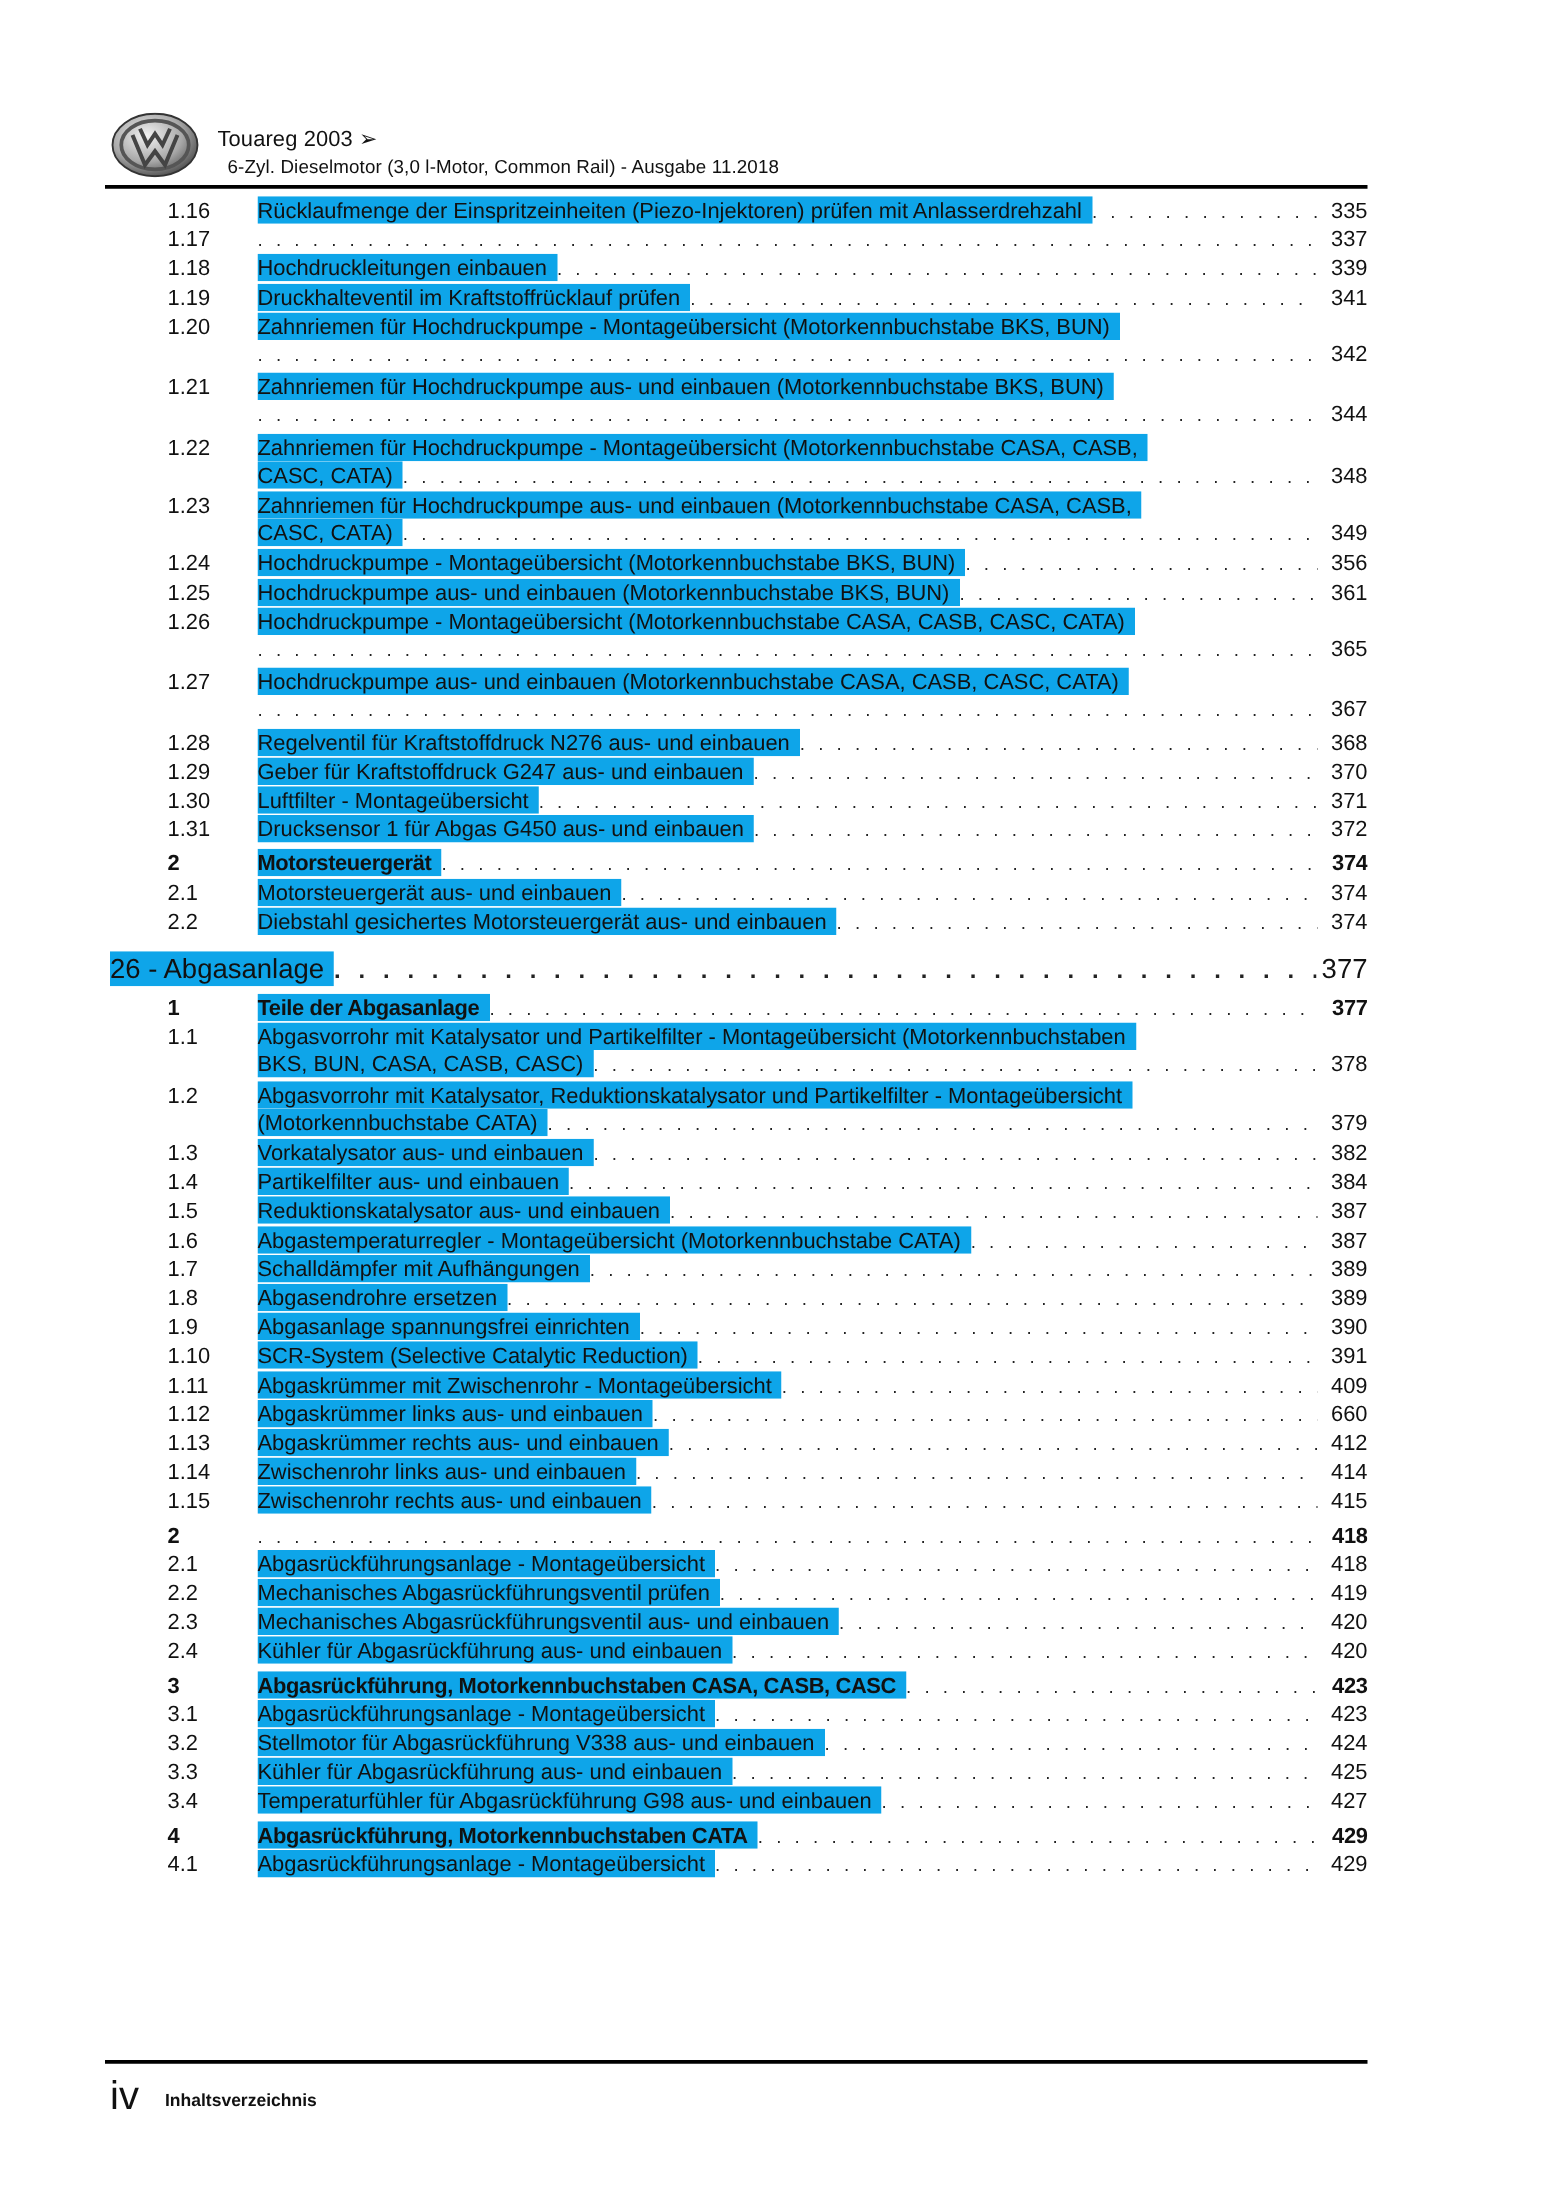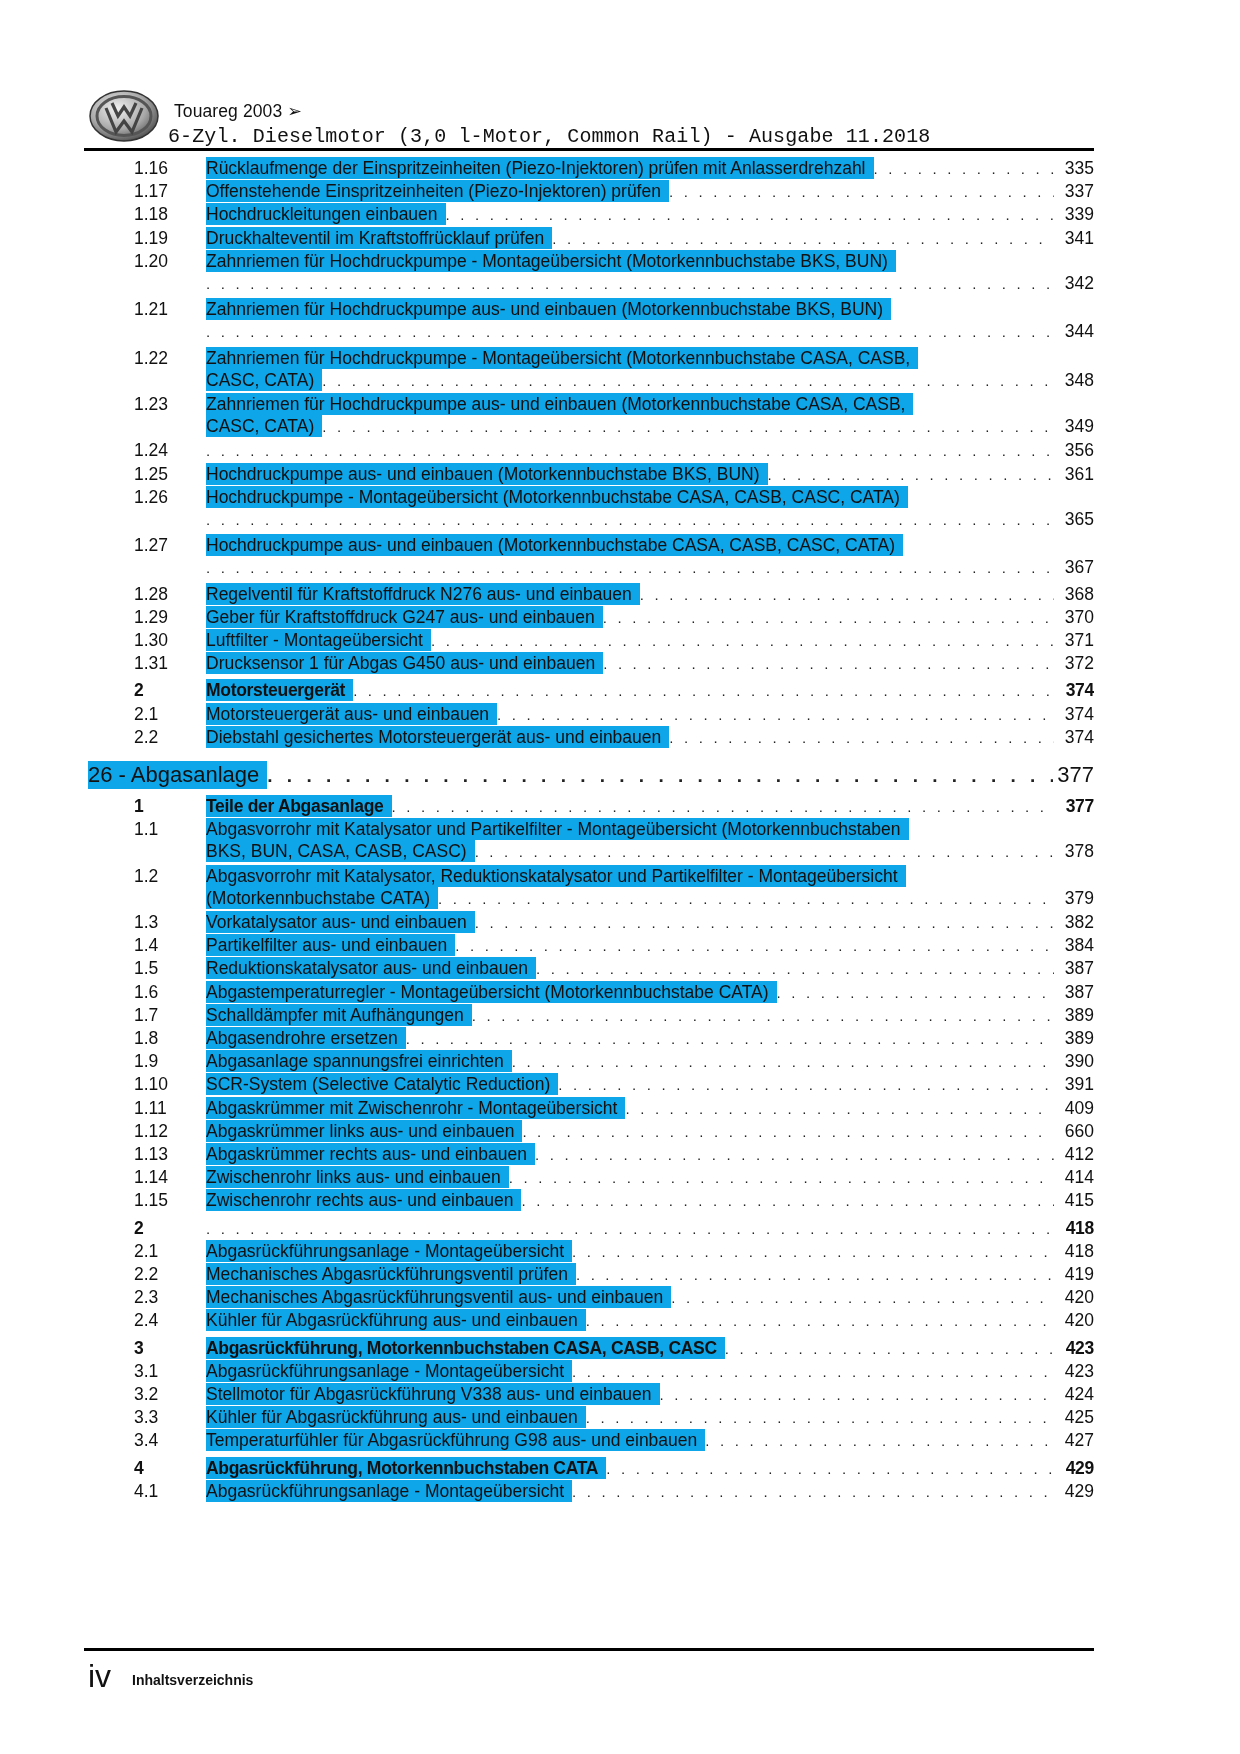--- a/index.html
+++ b/index.html
@@ -2,21 +2,21 @@
 <html><head>
   <meta charset="utf-8">
   <style>
     html, body { margin: 0; padding: 0; background: #ffffff; }
     body { width: 1240px; height: 1754px; position: relative; overflow: hidden;
            font-family: "Liberation Sans", sans-serif; color: #111; }
 
     .header { position: absolute; left: 84px; top: 90px; width: 1010px; height: 60px; }
     .logo { position: absolute; left: 4px; top: 0; width: 72px; height: 52px; }
     .hdr-line1 { position: absolute; left: 90px; top: 11px; font-size: 17.5px; letter-spacing: 0.1px; }
-    .hdr-line2 { position: absolute; left: 84px; top: 35px; font-size: 20px; letter-spacing: 0.1px; font-family: Liberation Mono, monospace; }
+    .hdr-line2 { position: absolute; left: 98px; top: 35px; font-size: 15px; letter-spacing: 0.1px; }
     .hdr-rule { position: absolute; left: 0; top: 58px; width: 1010px; height: 3px; background: #000; }
 
     .toc { position: absolute; left: 0; top: 0; width: 1240px; }
     .entry { position: absolute; left: 134px; width: 960px; font-size: 17.5px; line-height: 22px; }
     .num { position: absolute; left: 0; top: 0; }
     .title-wrap { position: absolute; left: 72px; right: 0; top: 0; }
     .line { position: relative; height: 22px; white-space: nowrap; overflow: hidden; display: flex; align-items: baseline; }
     .line .txt { flex: 0 0 auto; padding-right: 8px; background: #0ea5e9; }
     .line .dots { flex: 1 1 auto; overflow: hidden; white-space: nowrap; letter-spacing: 3.2px; color: #222; font-size: 15px; }
     .line .page { flex: 0 0 auto; padding-left: 4px; min-width: 36px; text-align: right; }
@@ -61,21 +61,20 @@
           <span class="txt">Rücklaufmenge der Einspritzeinheiten (Piezo-Injektoren) prüfen mit Anlasserdrehzahl</span>
           <span class="dots"> . . . . . . . . . . . . . . . . . . . . . . . . . . . . . . . . . . . . . . . . . . . . . . . . . . . . . . . . . . . . . . . . . . . . . . . . . . . . . . . . . . . . . . . . . . . . . . . . . . . . . . . . . . . . . . . . . . . . . . . . . . . . . . . . . . . . . . . . . . . . . . . . . . . . . . . . . . . . . . . . . . . . . . . . . . . . . . . . . . . . . . . . . . . . . . . . . . . . . . . .</span>
           <span class="page">335</span>
         </div>
       </div>
     </div>
     <div class="entry" style="top: 180.2px;">
       <span class="num">1.17</span>
       <div class="title-wrap">
         <div class="line">
-          <span class="txt">Offenstehende Einspritzeinheiten (Piezo-Injektoren) prüfen</span>
           <span class="dots"> . . . . . . . . . . . . . . . . . . . . . . . . . . . . . . . . . . . . . . . . . . . . . . . . . . . . . . . . . . . . . . . . . . . . . . . . . . . . . . . . . . . . . . . . . . . . . . . . . . . . . . . . . . . . . . . . . . . . . . . . . . . . . . . . . . . . . . . . . . . . . . . . . . . . . . . . . . . . . . . . . . . . . . . . . . . . . . . . . . . . . . . . . . . . . . . . . . . . . . . .</span>
           <span class="page">337</span>
         </div>
       </div>
     </div>
     <div class="entry" style="top: 203.4px;">
       <span class="num">1.18</span>
       <div class="title-wrap">
         <div class="line">
           <span class="txt">Hochdruckleitungen einbauen</span>
@@ -143,20 +142,21 @@
           <span class="txt">CASC, CATA)</span>
           <span class="dots"> . . . . . . . . . . . . . . . . . . . . . . . . . . . . . . . . . . . . . . . . . . . . . . . . . . . . . . . . . . . . . . . . . . . . . . . . . . . . . . . . . . . . . . . . . . . . . . . . . . . . . . . . . . . . . . . . . . . . . . . . . . . . . . . . . . . . . . . . . . . . . . . . . . . . . . . . . . . . . . . . . . . . . . . . . . . . . . . . . . . . . . . . . . . . . . . . . . . . . . . .</span>
           <span class="page">349</span>
         </div>
       </div>
     </div>
     <div class="entry" style="top: 439.4px;">
       <span class="num">1.24</span>
       <div class="title-wrap">
         <div class="line">
+          <span class="txt">Hochdruckpumpe - Montageübersicht (Motorkennbuchstabe BKS, BUN)</span>
           <span class="dots"> . . . . . . . . . . . . . . . . . . . . . . . . . . . . . . . . . . . . . . . . . . . . . . . . . . . . . . . . . . . . . . . . . . . . . . . . . . . . . . . . . . . . . . . . . . . . . . . . . . . . . . . . . . . . . . . . . . . . . . . . . . . . . . . . . . . . . . . . . . . . . . . . . . . . . . . . . . . . . . . . . . . . . . . . . . . . . . . . . . . . . . . . . . . . . . . . . . . . . . . .</span>
           <span class="page">356</span>
         </div>
       </div>
     </div>
     <div class="entry" style="top: 462.6px;">
       <span class="num">1.25</span>
       <div class="title-wrap">
         <div class="line">
           <span class="txt">Hochdruckpumpe aus- und einbauen (Motorkennbuchstabe BKS, BUN)</span>

